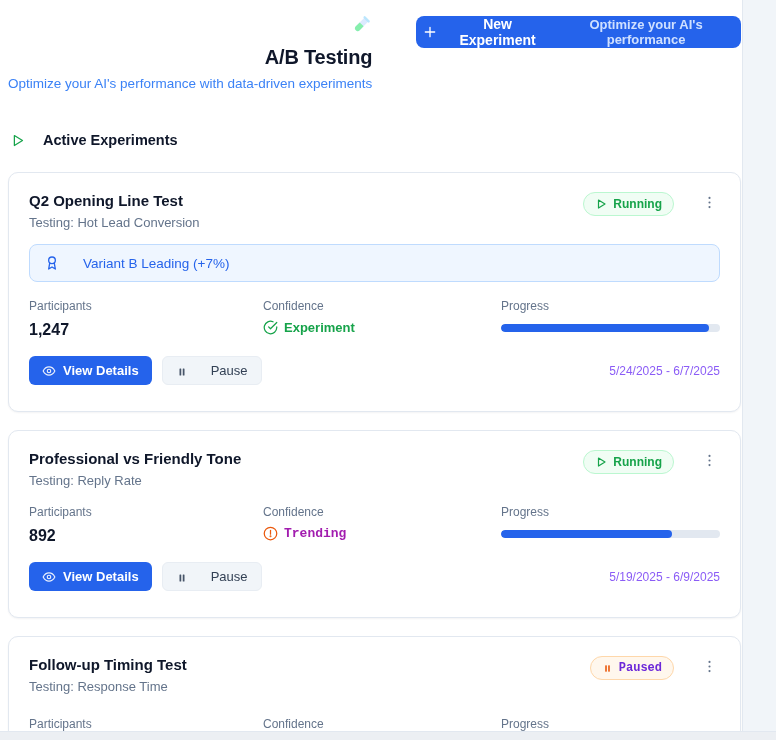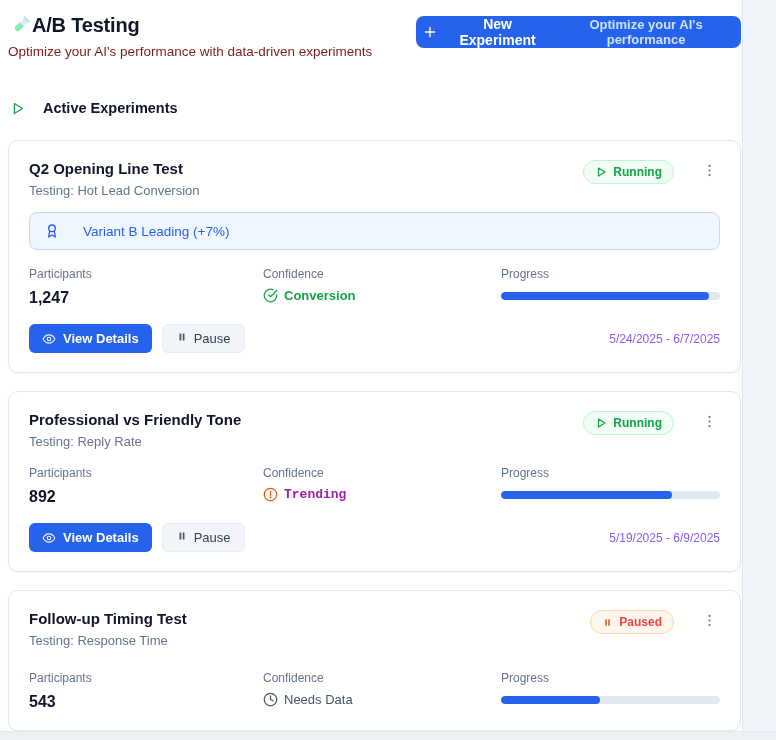--- a/index.html
+++ b/index.html
@@ -9,45 +9,45 @@
   .viewport { position: relative; width: 776px; height: 740px; background: #ffffff; overflow: hidden; }
   .right-gutter { position: absolute; top: 0; right: 0; width: 34px; height: 100%;
                   background: #f1f5f9; border-left: 1px solid #e2e8f0; }
   .bottom-gutter { position: absolute; left: 0; bottom: 0; width: 100%; height: 9px;
                    background: #eceff3; border-top: 1px solid #e2e8f0; z-index: 2; }
   .content { position: absolute; left: 0; top: 0; width: 742px; padding: 14px 0 4px 0; }
 
   
   .page-header { display: flex; justify-content: space-between; align-items: flex-start;
                  width: 733px; margin-left: 8px; }
-  .title-row { display: flex; align-items: flex-start; margin-left: 2px; }
+  .title-row { display: flex; align-items: flex-end; gap: 10px; margin-left: 2px; flex-direction: column; }
   .page-title { font-size: 20px; font-weight: 700; margin: 0; color: #0f172a; letter-spacing: -0.2px; }
-  .page-subtitle { margin: 7px 0 0 0; font-size: 13.5px; color: #7f1d1d; }
+  .page-subtitle { margin: 7px 0 0 0; font-size: 13.5px; color: #3b82f6; }
 
   .new-exp-btn { height: 32px; width: 325px; margin-top: 2px; display: inline-flex; align-items: center;
                  justify-content: center; gap: 10px; background: #2563eb; border: none; border-radius: 8px;
                  color: #ffffff; cursor: pointer; font-family: inherit; }
   .new-exp-label { font-size: 14px; font-weight: 700; }
   .new-exp-hint { font-size: 13px; font-weight: 700; color: #cfe0ff; }
 
   
   .section-header { display: flex; align-items: center; gap: 12px; margin: 35px 8px 18px 10px; }
   .section-title { font-size: 14.5px; font-weight: 700; margin: 6px; color: #0f172a; }
 
   
   .card { width: 733px; margin: 0 0 18px 8px; background: #ffffff; border: 1px solid #e2e8f0;
-          border-radius: 10px; box-shadow: 0 1px 2px rgba(15,23,42,0.05); padding: 19px 20px 19px; }
+          border-radius: 10px; box-shadow: 0 1px 2px rgba(15,23,42,0.05); padding: 19px 20px 26px; }
   .card-head { display: flex; justify-content: space-between; align-items: flex-start; }
   .card-title { font-size: 15px; font-weight: 700; margin: 0; color: #0f172a; }
   .card-testing { font-size: 13px; color: #64748b; margin: 6px 0 0 0; }
   .head-right { display: flex; align-items: center; gap: 24px; }
   .badge { display: inline-flex; align-items: center; gap: 6px; font-size: 12px; font-weight: 600;
            padding: 4px 11px; border-radius: 999px; white-space: nowrap; }
   .badge.running { color: #16a34a; background: #f0fdf4; border: 1px solid #bbf7d0; }
-  .badge.paused  { color: #ef4444; background: #fff7ed; border: 1px solid #fed7aa; }
+  .badge.paused  { color: #6d28d9; background: #fff7ed; border: 1px solid #fed7aa; font-family: Liberation Mono, monospace; }
   .kebab-btn { background: none; border: none; padding: 1px; width: 22px; height: 22px; cursor: pointer; }
 
   .leader-banner { margin-top: 14px; display: flex; align-items: center; gap: 23px;
                    background: #eff6ff; border: 1px solid #bfdbfe; border-radius: 8px;
                    padding: 10px 14px; color: #2563eb; font-size: 13.5px; font-weight: 500; }
 
   .stats { display: grid; grid-template-columns: 234px 238px 1fr; margin-top: 17px; align-items: start; }
   .no-banner .stats { margin-top: 23px; }
   .stat-label { font-size: 12px; color: #64748b; }
   .stat-value { font-size: 16px; font-weight: 700; color: #0f172a; margin-top: 8px; }
@@ -57,21 +57,21 @@
   .confidence.trending { color: #a21caf; font-family: Liberation Mono, monospace; }
   .confidence.needs-data { color: #475569; font-weight: 400; }
   .track { margin-top: 11px; height: 8px; background: #e2e8f0; border-radius: 4px; overflow: hidden; }
   .fill { height: 100%; background: #2563eb; border-radius: 4px; width: 0; }
 
   .card-foot { display: flex; justify-content: space-between; align-items: center; margin-top: 17px; }
   .actions { display: flex; gap: 10px; }
   .btn-primary { display: inline-flex; align-items: center; gap: 7px; background: #2563eb; color: #ffffff;
                  border: none; border-radius: 6px; padding: 6px 13px; font-size: 13px; font-weight: 600;
                  cursor: pointer; font-family: inherit; }
-  .btn-secondary { display: inline-flex; align-items: flex-start; gap: 6px; background: #f1f5f9; color: #334155;
+  .btn-secondary { display: inline-flex; align-items: flex-end; gap: 23px; background: #f1f5f9; color: #334155;
                    border: 1px solid #e8edf3; border-radius: 6px; padding: 6px 13px; font-size: 13px;
                    font-weight: 500; cursor: pointer; font-family: inherit; }
   .dates { font-size: 12px; color: #8b5cf6; }
   .icon { display: inline-flex; flex: none; }
 </style>
 </head>
 <body>
 
 <div class="viewport">
   <div class="content">
@@ -154,21 +154,21 @@
         </div>
         <div>
           <div class="stat-label">Confidence</div>
           <div class="confidence significant">
             <span class="icon">
               <svg viewBox="0 0 24 24" width="15" height="15" fill="none" stroke="#16a34a" stroke-width="2" stroke-linecap="round" stroke-linejoin="round">
                   <path d="M22 11.08V12a10 10 0 1 1-5.93-9.14"></path>
                   <path d="M22 4 12 14.01l-3-3"></path>
                 </svg>
             </span>
-            <span>Conversion</span>
+            <span>Experiment</span>
           </div>
         </div>
         <div>
           <div class="stat-label">Progress</div>
           <div class="track">
             <div class="fill" style="width: 95%;"></div>
           </div>
         </div>
       </div>
       <div class="card-foot">

